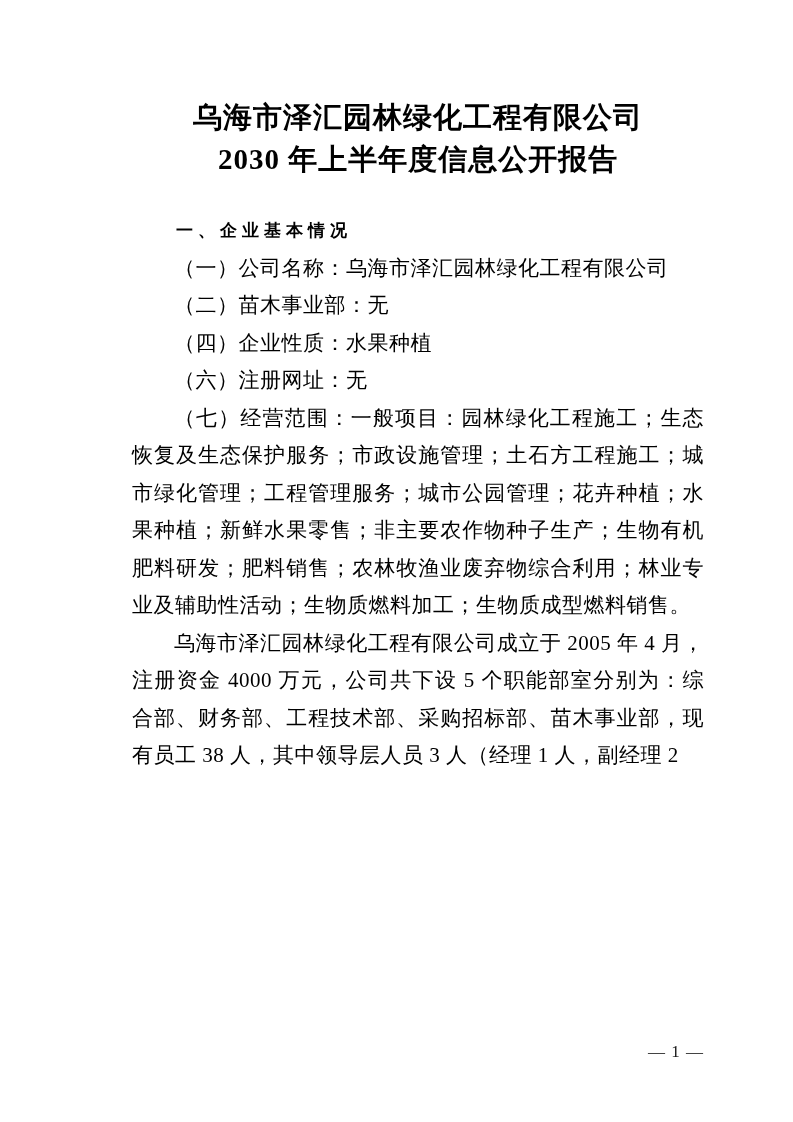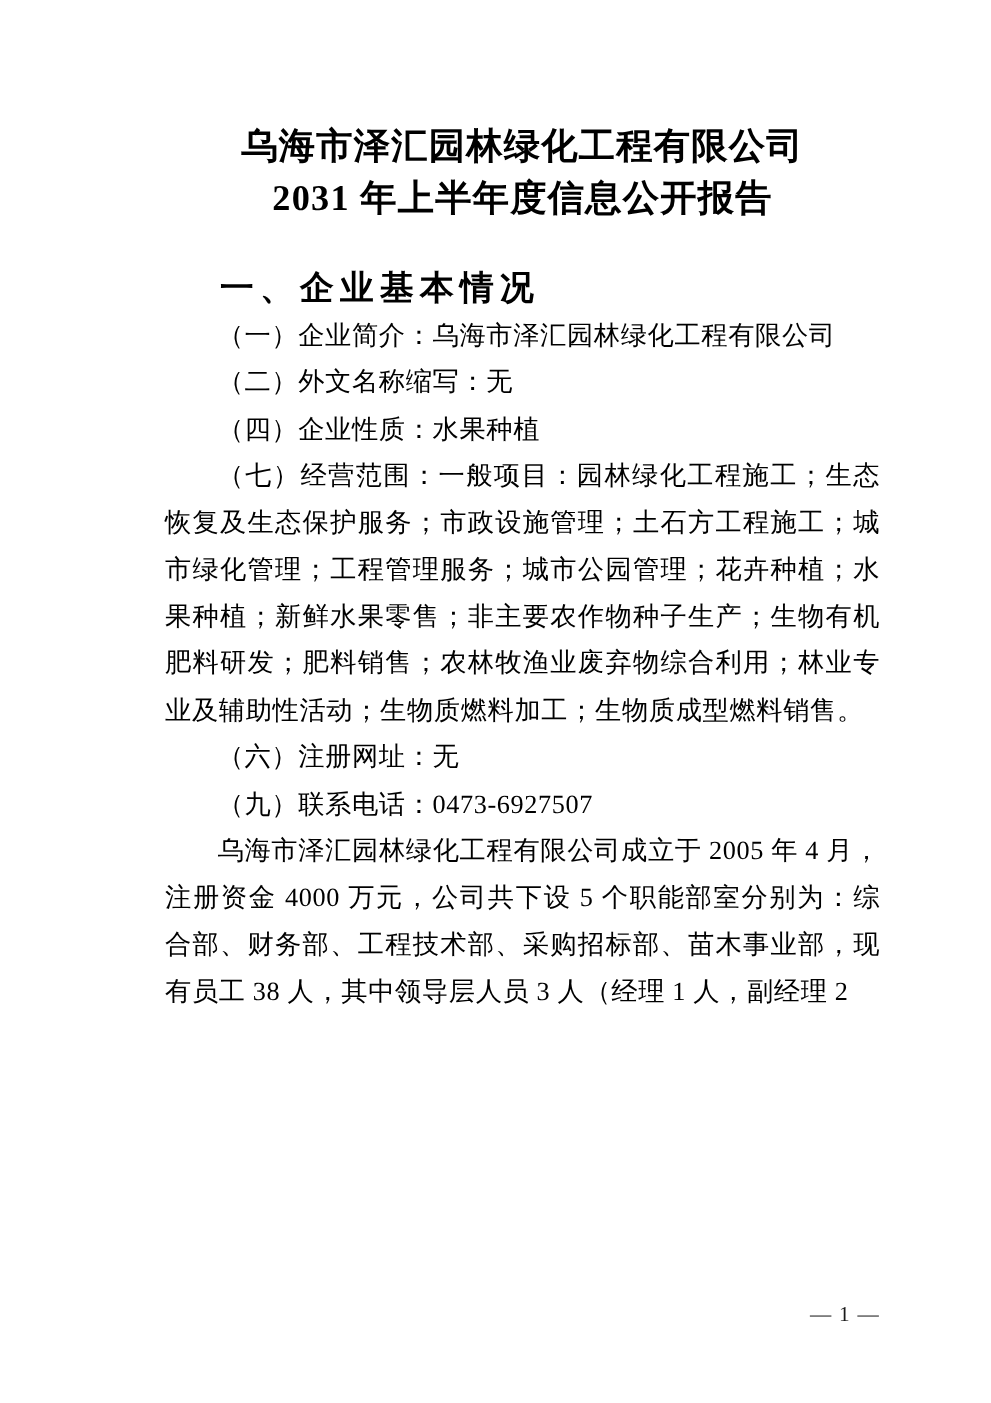--- a/index.html
+++ b/index.html
@@ -49,21 +49,21 @@
     text-justify: inter-character;
   }
   .doc-body p {
     margin: 0;
     text-indent: 42px;
   }
   .section-heading {
     margin: 0;
     font-family: "Liberation Sans", "DejaVu Sans", sans-serif;
     font-weight: bold;
-    font-size: 27px;
+    font-size: 17px;
     line-height: 37.5px;
     letter-spacing: 5px;
     text-indent: 44px;
     text-align: left;
   }
   .page-footer {
     position: absolute;
     top: 1041px;
     left: 111px;
     width: 572px;
@@ -76,41 +76,40 @@
   }
 </style>
 </head>
 <body>
 
 <div class="page">
   <div class="content-col">
 
     <h1 class="doc-title">
       <span class="title-line">乌海市泽汇园林绿化工程有限公司</span>
-      <span class="title-line">2031 年上半年度信息公开报告</span>
+      <span class="title-line">2030 年上半年度信息公开报告</span>
     </h1>
 
     <div class="doc-body">
 
       <h2 class="section-heading">一、企业基本情况</h2>
 
-      <p>（一）企业简介：乌海市泽汇园林绿化工程有限公司</p>
+      <p>（一）公司名称：乌海市泽汇园林绿化工程有限公司</p>
 
-      <p>（二）外文名称缩写：无</p>
+      <p>（二）苗木事业部：无</p>
 
 
       <p>（四）企业性质：水果种植</p>
 
 
+      <p>（六）注册网址：无</p>
+
       <p>（七）经营范围：一般项目：园林绿化工程施工；生态恢复及生态保护服务；市政设施管理；土石方工程施工；城市绿化管理；工程管理服务；城市公园管理；花卉种植；水果种植；新鲜水果零售；非主要农作物种子生产；生物有机肥料研发；肥料销售；农林牧渔业废弃物综合利用；林业专业及辅助性活动；生物质燃料加工；生物质成型燃料销售。</p>
 
-      <p>（六）注册网址：无</p>
 
-
-      <p>（九）联系电话：0473-6927507</p>
 
 
       <p>乌海市泽汇园林绿化工程有限公司成立于 2005 年 4 月，注册资金 4000 万元，公司共下设 5 个职能部室分别为：综合部、财务部、工程技术部、采购招标部、苗木事业部，现有员工 38 人，其中领导层人员 3 人（经理 1 人，副经理 2</p>
 
     </div>
   </div>
 
   <div class="page-footer">— 1 —</div>
 </div>
 

